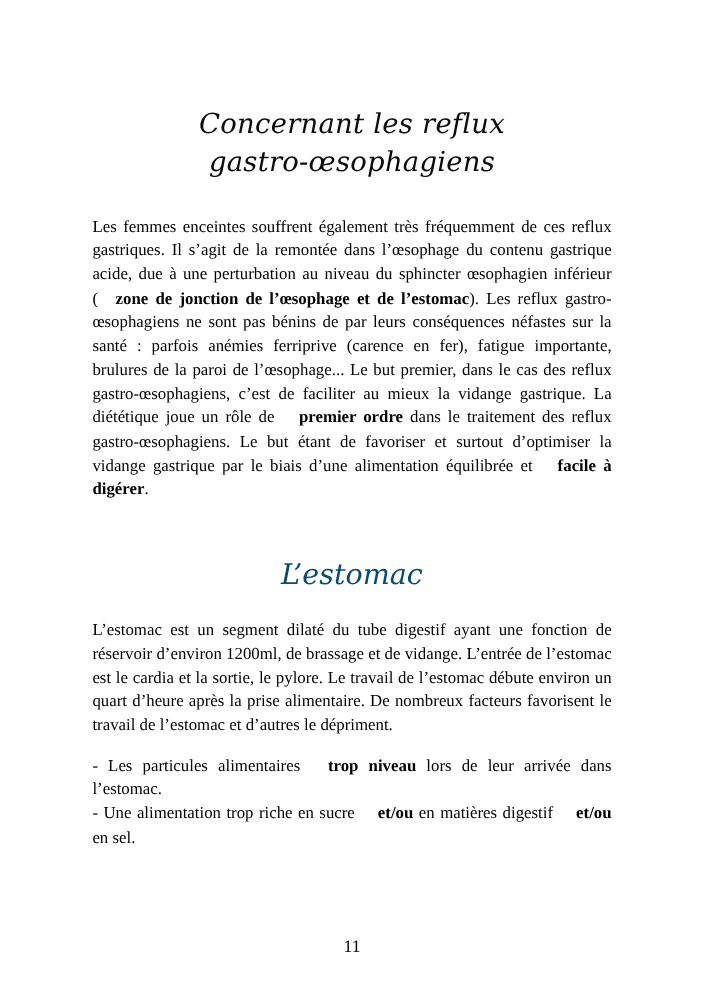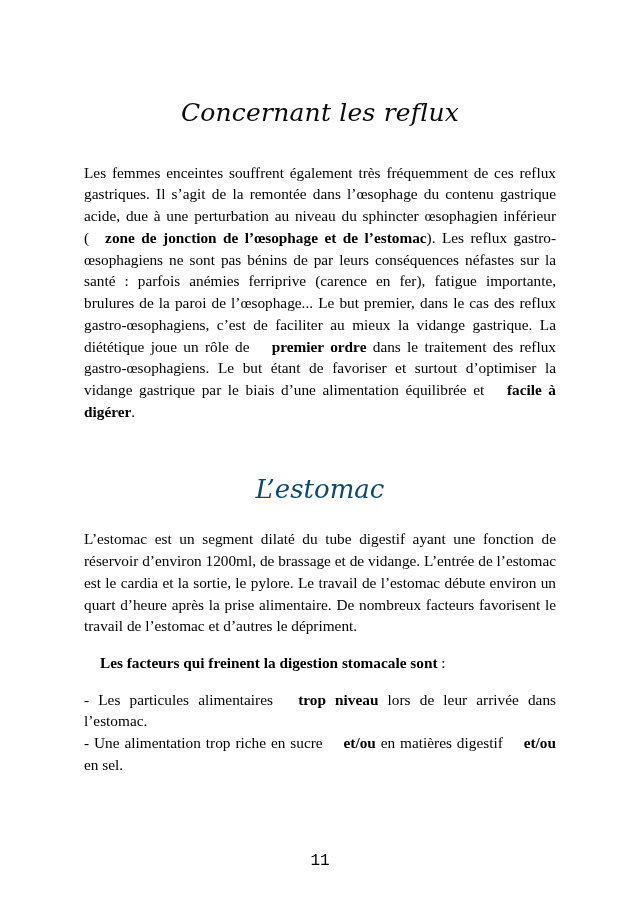--- a/index.html
+++ b/index.html
@@ -63,43 +63,43 @@
     font-weight: bold;
     margin-left: 16px;
   }
   .pagenum {
     position: absolute;
     left: 0;
     right: 0;
     bottom: 38px;
     text-align: center;
     font-size: 16px;
-    font-family: Liberation Mono, monospace;
+    font-family: Liberation Serif, serif;
     color: #000;
   }
 </style>
 </head>
 <body>
 
 <div class="page">
 
   <h1 class="heading">
     <span class="line">Concernant les reflux</span>
+    <span class="line">gastro-œsophagiens</span>
   </h1>
 
   <div class="spacer-top-body"></div>
 
   <p class="body"><span>Les femmes enceintes souffrent également très fréquemment de ces reflux gastriques. Il s’agit de la remontée dans l’œsophage du contenu gastrique acide, due à une perturbation au niveau du sphincter œsophagien inférieur (</span><b>zone de jonction de l’œsophage et de l’estomac</b><span>). Les reflux gastro-œsophagiens ne sont pas bénins de par leurs conséquences néfastes sur la santé : parfois anémies ferriprive (carence en fer), fatigue importante, brulures de la paroi de l’œsophage... Le but premier, dans le cas des reflux gastro-œsophagiens, c’est de faciliter au mieux la vidange gastrique. La diététique joue un rôle de </span><b>premier ordre</b><span> dans le traitement des reflux gastro-œsophagiens. Le but étant de favoriser et surtout d’optimiser la vidange gastrique par le biais d’une alimentation équilibrée et </span><b>facile à digérer</b><span>.</span></p>
 
   <div class="spacer-section"></div>
 
   <h2 class="heading-2">L’estomac</h2>
 
   <div class="spacer-section-after"></div>
 
   <p class="body"><span>L’estomac est un segment dilaté du tube digestif ayant une fonction de réservoir d’environ 1200ml, de brassage et de vidange. L’entrée de l’estomac est le cardia et la sortie, le pylore. Le travail de l’estomac débute environ un quart d’heure après la prise alimentaire. De nombreux facteurs favorisent le travail de l’estomac et d’autres le dépriment.</span></p>
 
-  <p class="body"><b>Les facteurs qui freinent la digestion stomacale sont</b><span> :</span></p>
 
   <p class="body"><span>- Les particules alimentaires </span><b>trop niveau</b><span> lors de leur arrivée dans l’estomac.</span><br><span>- Une alimentation trop riche en sucre </span><b>et/ou</b><span> en matières digestif </span><b>et/ou</b><span> en sel.</span></p>
 
   <div class="pagenum">11</div>
 </div>
 
 </body></html>

